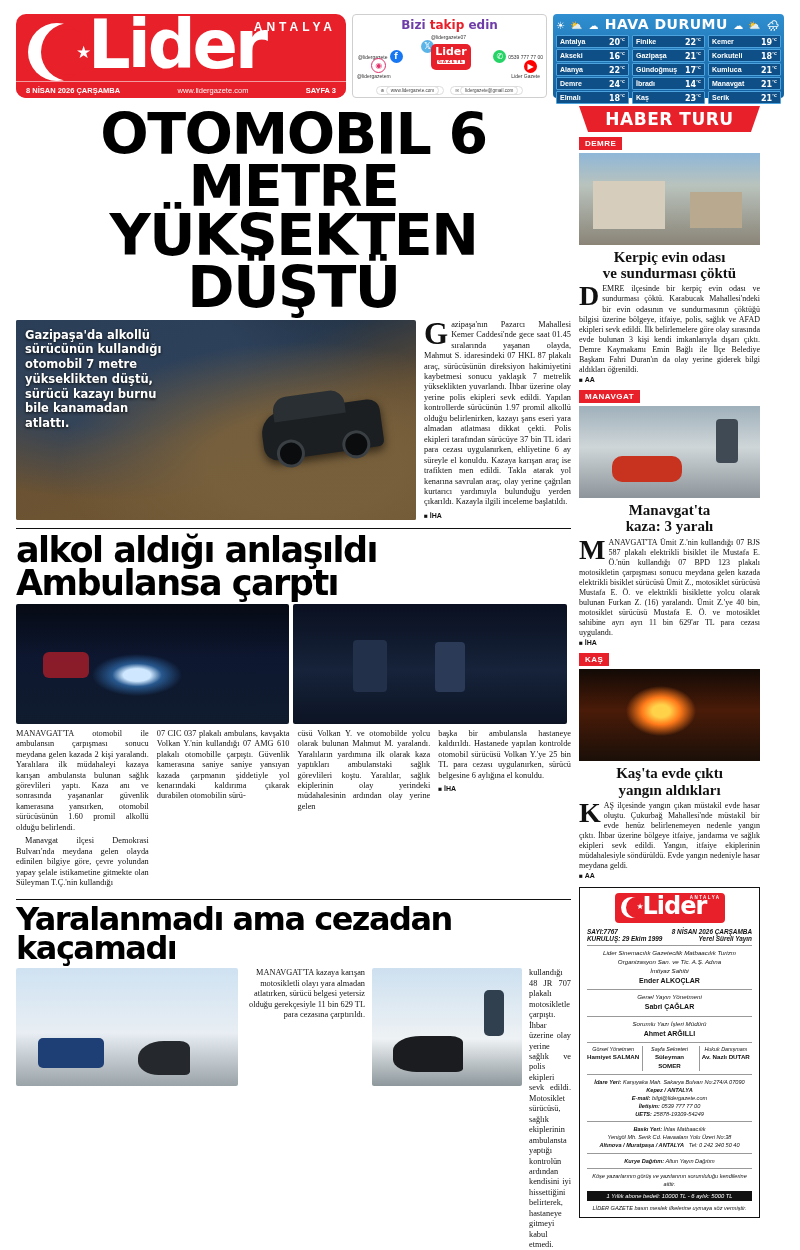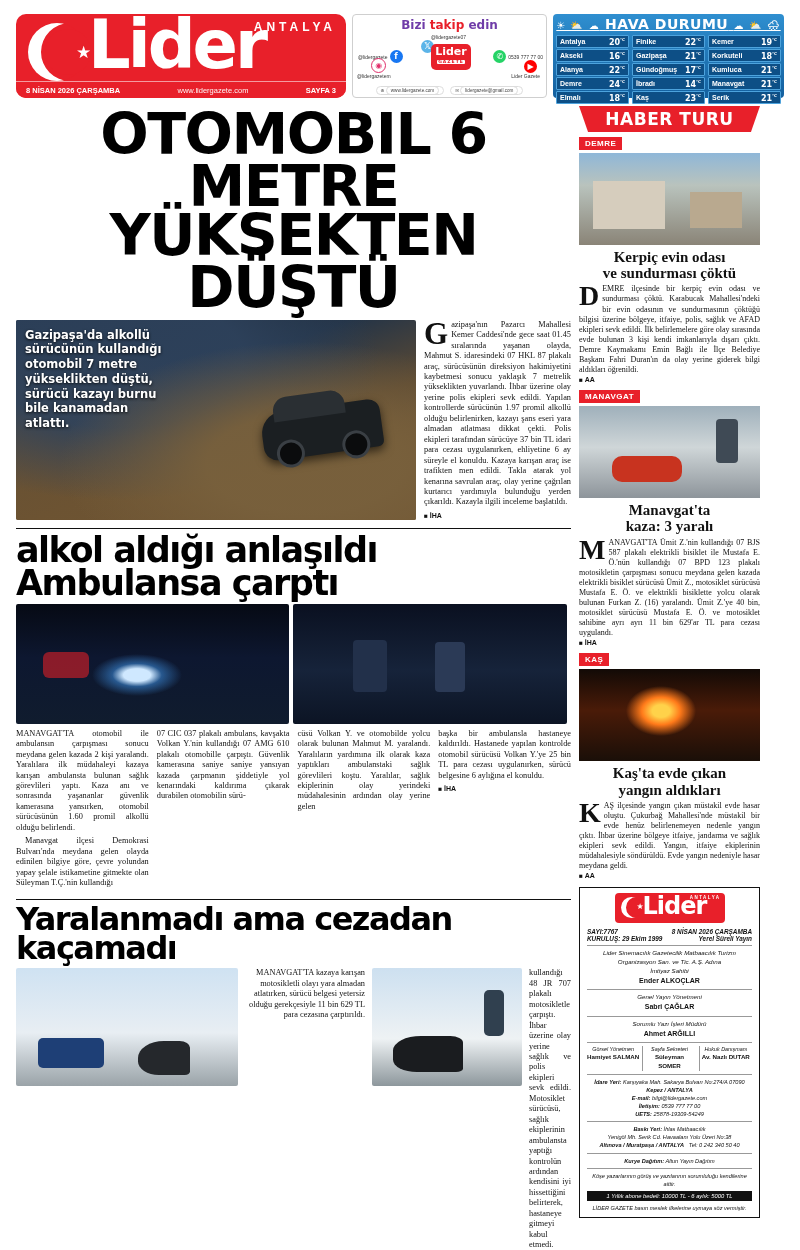--- a/index.html
+++ b/index.html
@@ -75,22 +75,22 @@
   .soc-foot{
     position:absolute;bottom:2px;left:6px;right:6px;display:flex;gap:6px;justify-content:center;
     font-size:4.6px;font-family:"Liberation Sans",sans-serif;color:#444;
   }
   .soc-foot span{border:1px solid #ddd;border-radius:6px;padding:1px 4px;}
 
   
   .weather{flex:1 1 auto;background:#1a6fb4;border-radius:4px;height:84px;padding:3px;box-sizing:border-box;
            background:linear-gradient(#2f8fd0,#135f9e);}
   .w-title{
-    color:#fff;font-family:"DejaVu Sans",sans-serif;font-weight:bold;font-size:14px;text-align:center;
-    line-height:14px;letter-spacing:.5px;text-decoration:underline;
+    color:#fff;font-family:"DejaVu Sans",sans-serif;font-weight:bold;font-size:14px;text-align:left;
+    line-height:14px;letter-spacing:.5px;
   }
   .w-title .ico{font-size:10px;letter-spacing:1px;}
   .w-grid{display:flex;gap:3px;margin-top:2px;}
   .w-col{flex:1;display:flex;flex-direction:column;gap:1px;}
   .w-row{display:flex;justify-content:space-between;align-items:center;background:#0d4f86;
          border:1px solid #4da3dd;border-radius:1px;padding:0 3px;height:11px;}
   .w-city{color:#fff;font-family:"Liberation Sans",sans-serif;font-size:7px;font-weight:bold;}
   .w-temp{color:#fff;font-family:"DejaVu Sans",sans-serif;font-size:8px;font-weight:bold;}
   .w-temp sup{font-size:4px;}
 
@@ -440,21 +440,21 @@
         <div class="side-h" style="margin-top:-3px;">kaza: 3 yaralı</div>
         <div class="side-body dropcap">
           <p>MANAVGAT'TA Ümit Z.'nin kullandığı 07 BJS 587 plakalı elektrikli bisiklet ile Mustafa E. Ö.'nün kullandığı 07 BPD 123 plakalı motosikletin çarpışması sonucu meydana gelen kazada elektrikli bisiklet sürücüsü Ümit Z., motosiklet sürücüsü Mustafa E. Ö. ve elektrikli bisiklette yolcu olarak bulunan Furkan Z. (16) yaralandı. Ümit Z.'ye 40 bin, motosiklet sürücüsü Mustafa E. Ö. ve motosiklet sahibine ayrı ayrı 11 bin 629'ar TL para cezası uygulandı.</p>
           <span class="src">■ <b>İHA</b></span>
         </div>
       </div>
 
       <div>
         <div class="tag">KAŞ</div>
         <div class="side-ph sp3"></div>
-        <div class="side-h">Kaş'ta evde çıkan</div>
+        <div class="side-h">Kaş'ta evde çıktı</div>
         <div class="side-h" style="margin-top:-3px;">yangın aldıkları</div>
         <div class="side-body dropcap">
           <p>KAŞ ilçesinde yangın çıkan müstakil evde hasar oluştu. Çukurbağ Mahallesi'nde müstakil bir evde henüz belirlenemeyen nedenle yangın çıktı. İhbar üzerine bölgeye itfaiye, jandarma ve sağlık ekipleri sevk edildi. Yangın, itfaiye ekiplerinin müdahalesiyle söndürüldü. Evde yangın nedeniyle hasar meydana geldi.</p>
           <span class="src">■ <b>AA</b></span>
         </div>
       </div>
 
       <div class="kunye" style="margin-top:6px;">
         <div class="k-logo">
           <div class="kmoon"></div>

